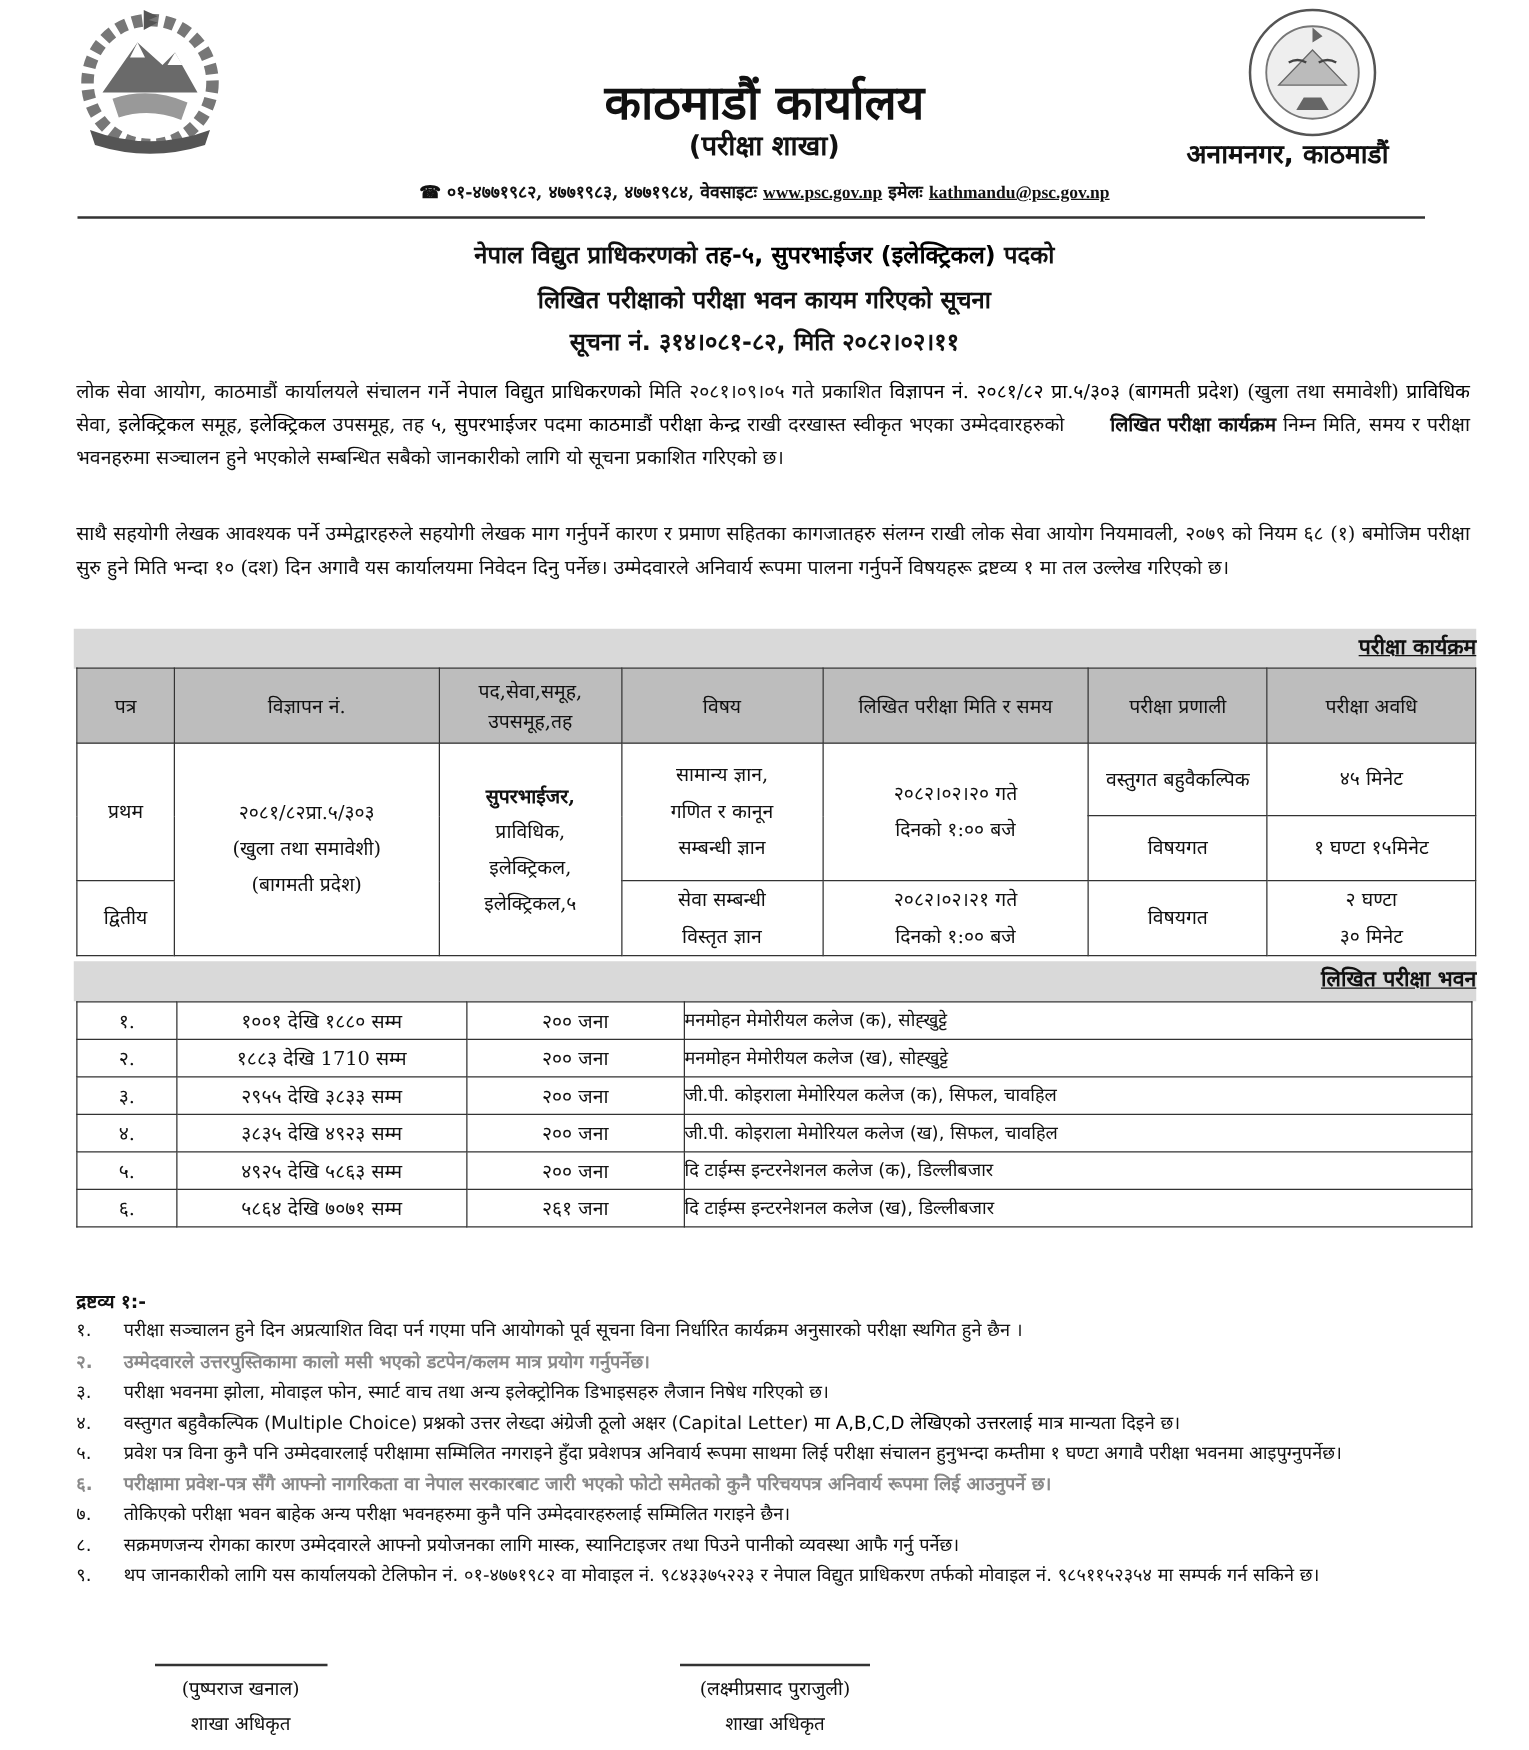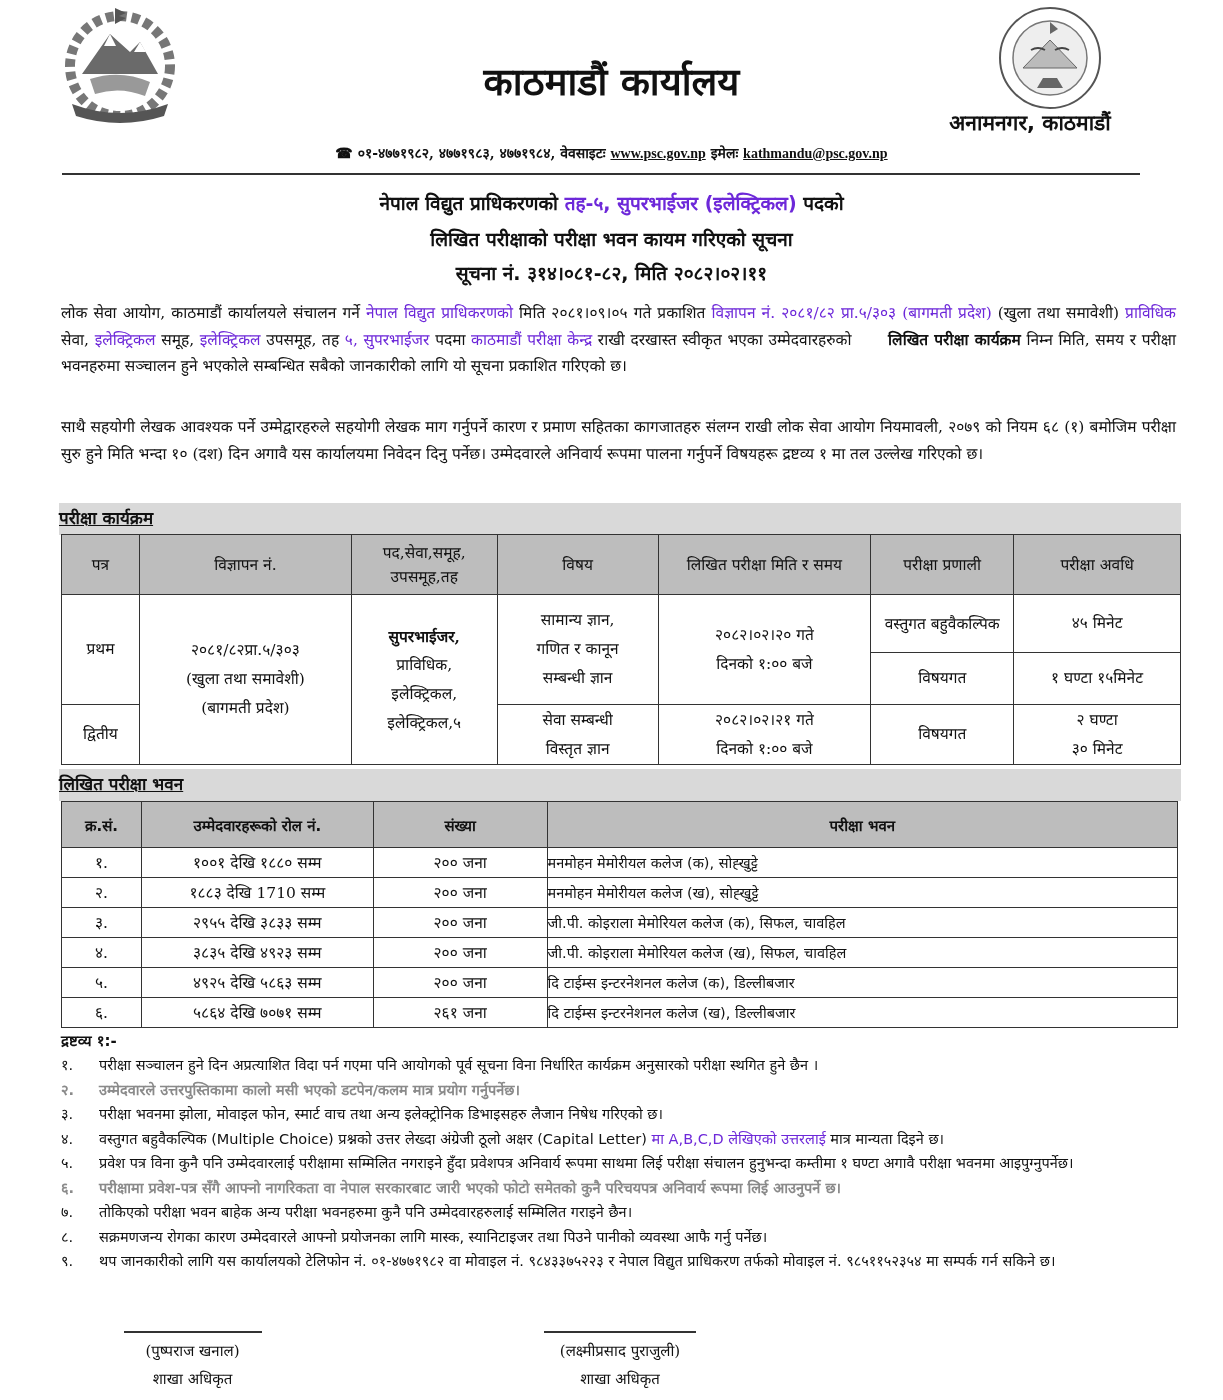--- a/index.html
+++ b/index.html
@@ -16,30 +16,30 @@
   .hdr-address { position: absolute; left: 925px; top: 108px; width: 210px; text-align: center; font-family: "DejaVu Sans", sans-serif; font-weight: bold; font-size: 21px; }
   .hdr-contact { position: absolute; left: 0; width: 1223px; top: 143px; text-align: center; font-size: 14px; font-weight: bold; }
   .hdr-contact a { color: #111; text-decoration: underline; font-family: "Liberation Serif", serif; font-size: 14px; }
   .hdr-rule { position: absolute; left: 62px; top: 173px; width: 1078px; height: 2px; background: #333; }
 
   
   .notice-title { position: absolute; left: 0; width: 1223px; text-align: center; font-family: "DejaVu Sans", sans-serif; font-weight: bold; font-size: 19px; }
   .nt1 { top: 190px; }
   .nt2 { top: 226px; }
   .nt3 { top: 260px; }
-  .grey { color: #6d28d9; }
+  .grey { color: #000000; }
 
   
   .para { position: absolute; left: 61px; width: 1115px; font-size: 15.5px; line-height: 26.5px; text-align: justify; text-align-last: left; }
   .p1 { top: 300px; }
   .p2 { top: 414px; }
   .para b { font-weight: bold; margin-left: 31px; }
 
   
-  .section-bar { position: absolute; left: 59px; width: 1122px; height: 32px; background: #d9d9d9; text-align: left; font-weight: bold; font-size: 17px; line-height: 30px; }
+  .section-bar { position: absolute; left: 59px; width: 1122px; height: 32px; background: #d9d9d9; text-align: right; font-weight: bold; font-size: 17px; line-height: 30px; }
   .section-bar span { text-decoration: underline; }
   .sb1 { top: 503px; }
   .sb2 { top: 769px; }
 
   
   table { position: absolute; border-collapse: collapse; font-size: 15.5px; }
   td, th { border: 1.5px solid #333; text-align: center; vertical-align: middle; font-weight: normal; }
   .t1 { left: 61px; top: 534px; width: 1120px; }
   .t1 th { background: #bdbdbd; height: 60px; line-height: 24px; }
   .t1 td { line-height: 29px; }
@@ -76,20 +76,21 @@
   <svg class="emblem-left" viewBox="0 0 120 120">
     <circle cx="60" cy="62" r="50" fill="none" stroke="#777" stroke-width="10" stroke-dasharray="8 5"></circle>
     <polygon points="22,70 50,30 70,48 80,38 98,70" fill="#6a6a6a"></polygon>
     <polygon points="50,30 56,42 44,42" fill="#fff"></polygon>
     <polygon points="80,38 86,48 74,48" fill="#fff"></polygon>
     <polygon points="55,4 55,20 66,14 59,12 66,9" fill="#555"></polygon>
     <path d="M30 75 Q60 65 90 78 L85 92 Q60 82 35 90 Z" fill="#999"></path>
     <path d="M12 100 Q60 118 108 100 L104 112 Q60 126 16 112 Z" fill="#555"></path>
   </svg>
   <div class="hdr-title2">काठमाडौं कार्यालय</div>
+  <div class="hdr-title3">(परीक्षा शाखा)</div>
   <svg class="emblem-right" viewBox="0 0 115 110">
     <circle cx="57" cy="52" r="50" fill="#fff" stroke="#555" stroke-width="2"></circle>
     <circle cx="57" cy="52" r="37" fill="#eee" stroke="#777" stroke-width="1.5"></circle>
     <path d="M30 62 L57 34 L84 62 Z" fill="#bbb" stroke="#666"></path>
     <path d="M38 44 Q45 40 52 44" stroke="#444" fill="none" stroke-width="2"></path>
     <path d="M62 44 Q69 40 76 44" stroke="#444" fill="none" stroke-width="2"></path>
     <polygon points="57,16 57,28 65,23" fill="#666"></polygon>
     <path d="M44 82 L70 82 L64 72 L50 72 Z" fill="#666"></path>
   </svg>
   <div class="hdr-address">अनामनगर, काठमाडौं</div>
@@ -185,26 +186,20 @@
 
 <div class="section-bar sb2"><span>लिखित परीक्षा भवन</span></div>
 <table class="t2">
   <colgroup>
     <col style="width:80px">
       <col style="width:232px">
       <col style="width:174px">
       <col style="width:631px">
   </colgroup>
   <tbody>
-      <tr>
-    <th>क्र.सं.</th>
-    <th>उम्मेदवारहरूको रोल नं.</th>
-    <th>संख्या</th>
-    <th>परीक्षा भवन</th>
-  </tr>
   <tr>
     <td>१.</td>
     <td>१००१ देखि १८८० सम्म</td>
     <td>२०० जना</td>
     <td class="left">मनमोहन मेमोरीयल कलेज (क), सोह्खुट्टे</td>
   </tr>
   <tr>
     <td>२.</td>
     <td>१८८३ देखि 1710 सम्म</td>
     <td>२०० जना</td>

